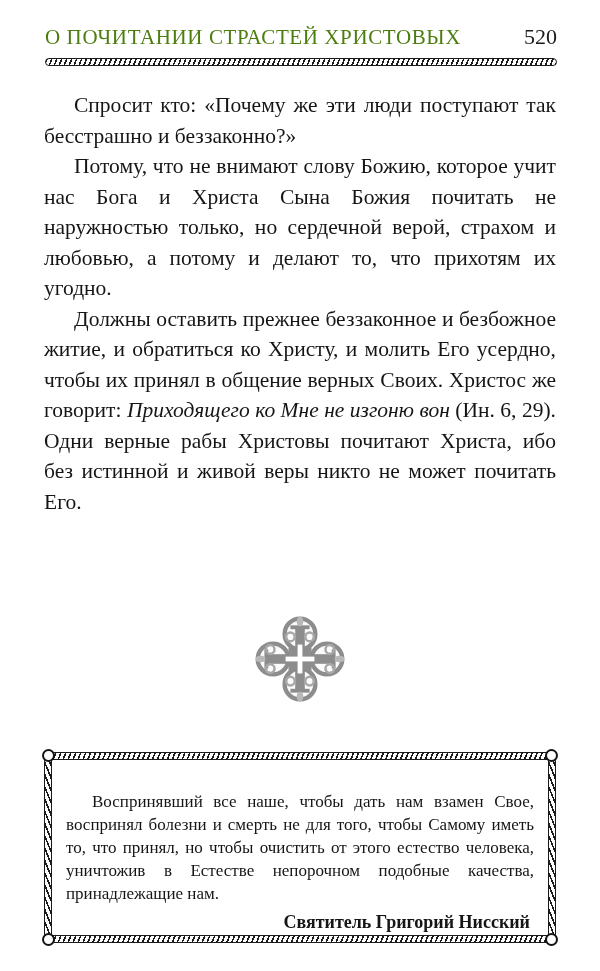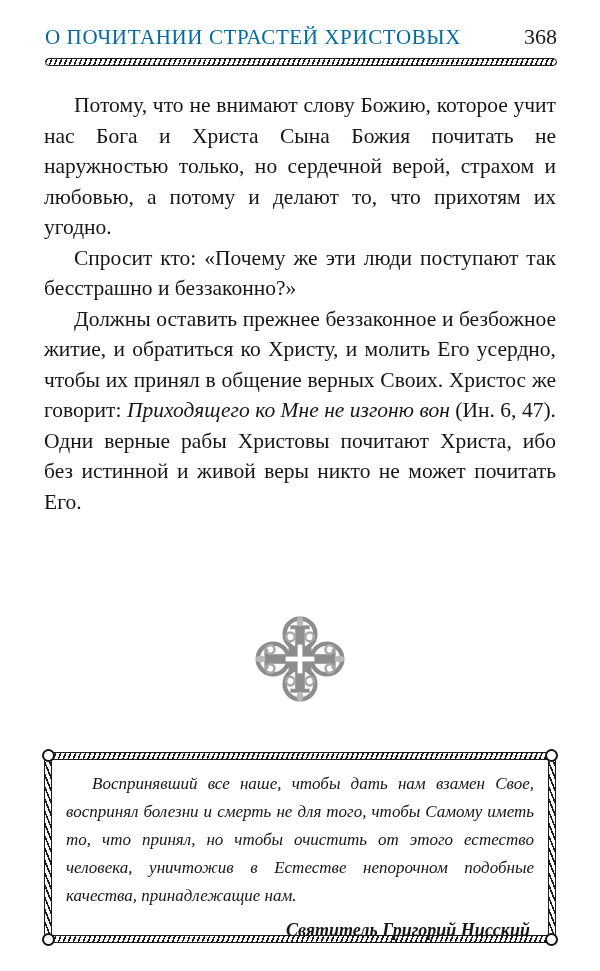--- a/index.html
+++ b/index.html
@@ -16,21 +16,21 @@
     overflow: hidden;
   }
 
   
   .header {
     position: absolute; top: 24px; left: 45px; right: 43px;
     display: flex; justify-content: space-between; align-items: baseline;
   }
   .header-title {
     font-size: 21px; letter-spacing: 0.6px; white-space: nowrap;
-    color: #0369a1;
+    color: #4d7c0f;
   }
   .page-number { font-size: 22px; color: #1a1a1a; }
 
   
   .rope-h {
     height: 8px; box-sizing: border-box;
     border: 1px solid #1b1b1b; border-radius: 4px;
     background: repeating-linear-gradient(112deg, #1b1b1b 0 1.6px, #ffffff 1.6px 4.6px);
   }
   .rope-v {
@@ -69,45 +69,45 @@
     border-radius: 50%; background: #ffffff; border: 2px solid #141414;
     z-index: 3;
   }
   .corner.tl { left: -2px;  top: -3px; }
   .corner.tr { right: -2px; top: -3px; }
   .corner.bl { left: -2px;  bottom: -3px; }
   .corner.br { right: -2px; bottom: -3px; }
 
   .quote-content {
     position: absolute; left: 9px; right: 9px; top: 9px; bottom: 9px;
-    padding: 9px 13px 0 13px;
-    font-size: 17px; line-height: 28px;
-    text-align: justify; hyphens: auto; font-style: italic;
+    padding: 29px 13px 0 13px;
+    font-size: 17px; line-height: 23px;
+    text-align: justify; hyphens: auto;
   }
   .quote-text { margin: 0; text-indent: 26px; }
   .quote-attribution {
     margin: 6px 4px 4px 0;
     text-align: right; font-weight: bold; font-size: 18px;
   }
 </style>
 </head>
 <body>
 
 <div class="page">
 
   <div class="header">
     <span class="header-title">О ПОЧИТАНИИ СТРАСТЕЙ ХРИСТОВЫХ</span>
-    <span class="page-number">368</span>
+    <span class="page-number">520</span>
   </div>
   <div class="rope-h header-rule"></div>
 
   <div class="body-text">
+    <p>Спросит кто: «Почему же эти люди поступают так бесстрашно и беззаконно?»</p>
     <p>Потому, что не внимают слову Божию, которое учит нас Бога и Христа Сына Божия почитать не наружностью только, но сердечной верой, страхом и любовью, а потому и делают то, что прихотям их угодно.</p>
-    <p>Спросит кто: «Почему же эти люди поступают так бесстрашно и беззаконно?»</p>
-    <p><span>Должны оставить прежнее беззаконное и безбожное житие, и обратиться ко Христу, и молить Его усердно, чтобы их принял в общение верных Своих. Христос же говорит: </span><em>Приходящего ко Мне не изгоню вон</em><span> (Ин. 6, 47). Одни верные рабы Христовы почитают Христа, ибо без истинной и живой веры никто не может почитать Его.</span></p>
+    <p><span>Должны оставить прежнее беззаконное и безбожное житие, и обратиться ко Христу, и молить Его усердно, чтобы их принял в общение верных Своих. Христос же говорит: </span><em>Приходящего ко Мне не изгоню вон</em><span> (Ин. 6, 29). Одни верные рабы Христовы почитают Христа, ибо без истинной и живой веры никто не может почитать Его.</span></p>
   </div>
 
   <div class="ornament-wrap">
     <svg width="100" height="94" viewBox="0 0 104 96">
 
       <g stroke="#8d8d8d" stroke-width="4.5" fill="#fbfbfb">
         <circle cx="52" cy="22" r="16"></circle>
         <circle cx="52" cy="74" r="16"></circle>
         <circle cx="24" cy="48" r="16"></circle>
         <circle cx="80" cy="48" r="16"></circle>

